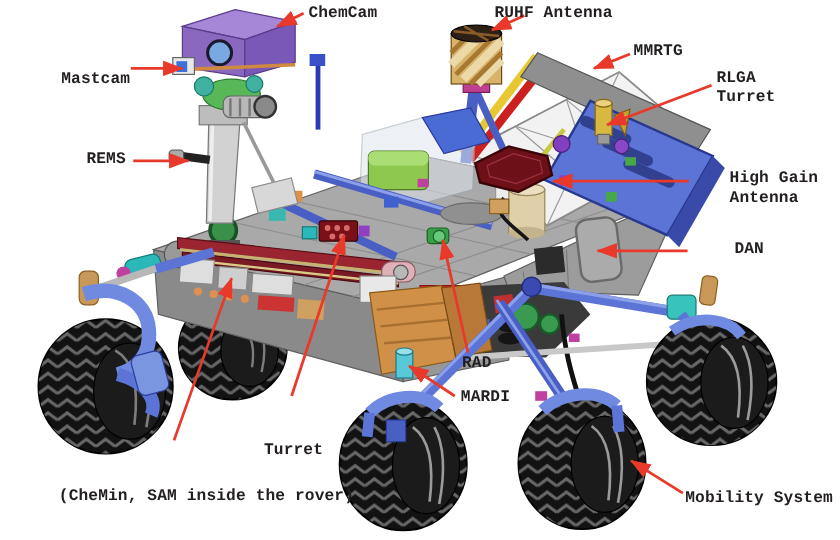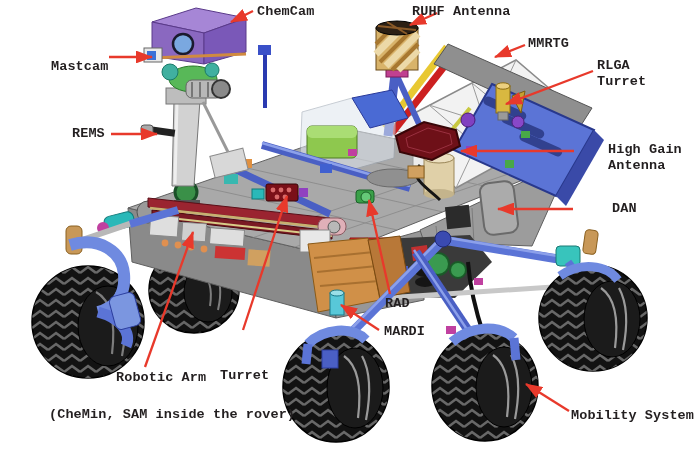--- a/index.html
+++ b/index.html
@@ -322,17 +322,16 @@
   <div class="label" style="left:412px;top:4px;">RUHF Antenna</div>
   <div class="label" style="left:528px;top:36px;">MMRTG</div>
   <div class="label" style="left:597px;top:58px;">RLGA
 Turret</div>
   <div class="label" style="left:608px;top:142px;">High Gain
 Antenna</div>
   <div class="label" style="left:612px;top:201px;">DAN</div>
   <div class="label" style="left:385px;top:296px;">RAD</div>
   <div class="label" style="left:384px;top:324px;">MARDI</div>
   <div class="label" style="left:220px;top:332px;margin-top:36px;">Turret</div>
-  <div class="label" style="left:116px;top:370px;">Robotic Arm</div>
   <div class="label" style="left:49px;top:407px;">(CheMin, SAM inside the rover)</div>
   <div class="label" style="left:571px;top:408px;">Mobility System</div>
 
 </div>
 
 </body></html>

